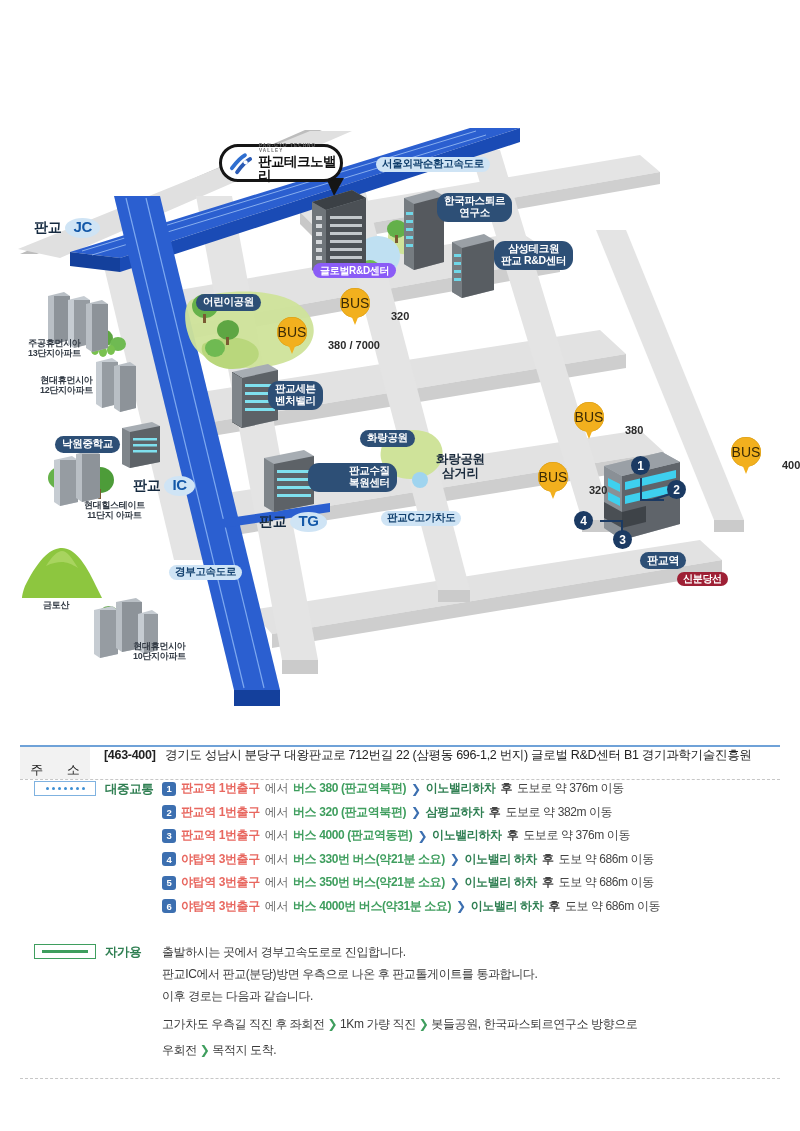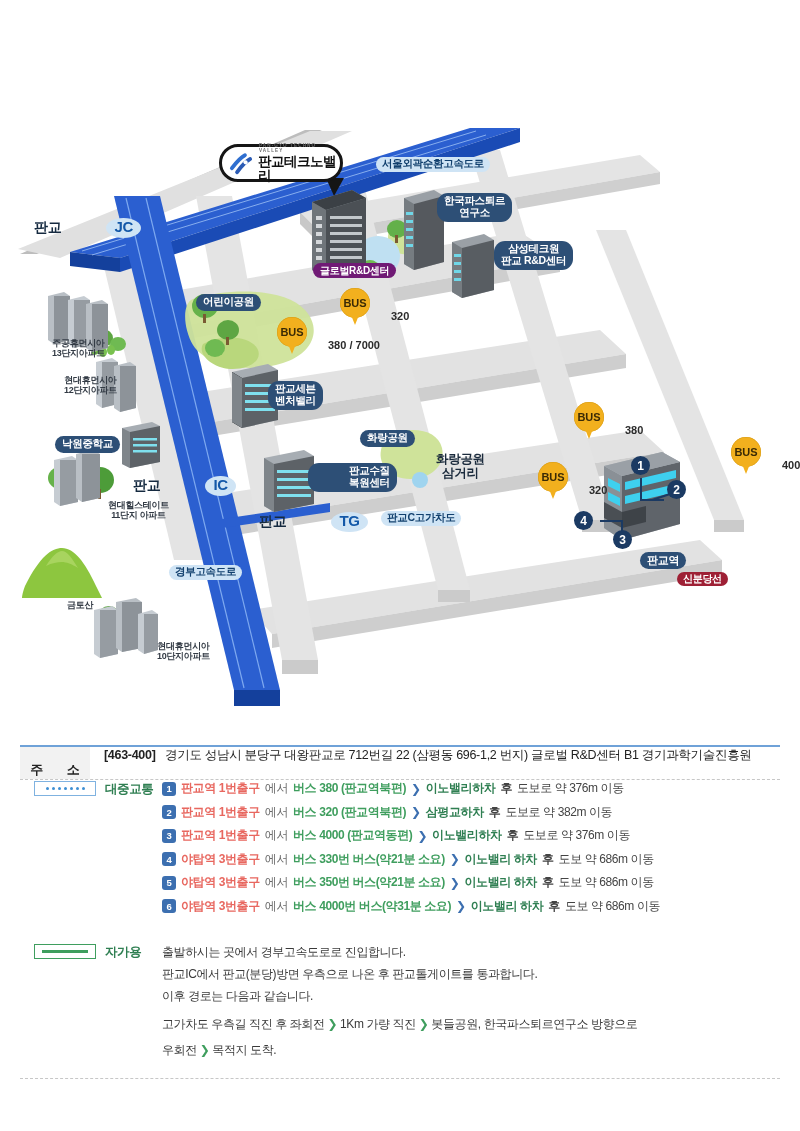--- a/index.html
+++ b/index.html
@@ -52,46 +52,44 @@
     font-size:10px;
     text-align:center;
     margin-top:40px;
   }
   
   .plain-dark {
     color:#333b45;
     font-size:9px;
     text-align:center;
     font-weight:bold;
-    margin-left:24px;
   }
   .plain-big {
     color:#1b2b3d;
     font-size:12.5px;
     text-align:center;
     font-weight:bold;
     line-height:1.15;
   }
   
   .jcic { display:flex; align-items:center; gap:4px; }
   .jcic .kr { color:#152a40; font-size:14px; font-weight:bold; }
   .jcic .code {
     background:#cfe4f5; color:#1358a8;
     font-size:15px; font-weight:bold;
     border-radius:50%/50%;
     padding:1px 8px 2px 8px;
-    margin-left:41px;
   }
   
   .buspin { position:absolute; }
   .buspin .head {
     width:30px; height:30px; border-radius:50%;
     background:#f2b01e;
     display:flex; align-items:center; justify-content:center;
-    color:#3a2a05; font-size:11px; font-weight:bold;
+    color:#3a2a05; font-size:14px; font-weight:normal;
     box-shadow:0 0 0 0.5px #d79a11 inset;
   }
   .buspin .tail {
     width:0;height:0;margin:-3px auto 0 auto;
     border-left:4px solid transparent;
     border-right:4px solid transparent;
     border-top:10px solid #f2b01e;
   }
   .buspin .num {
     position:absolute; left:27px; top:22px;
@@ -126,21 +124,21 @@
   #info {
     position:absolute; left:20px; top:745px; width:760px;
   }
   #info .topline { height:2px; background:#6fa2d8; }
   .irow { display:flex; }
   .irow.sep { border-bottom:1px dashed #c7c7c7; }
   .ilabel {
     width:70px; flex:0 0 70px;
     background:#f2f2f2;
     color:#222;
-    font-size:13px; font-weight:bold;
+    font-size:13px; font-weight:normal;
     letter-spacing:10px;
     text-indent:10px;
     display:flex; align-items:flex-start; justify-content:center;
     padding-top:14px;
   }
   .ibody { flex:1; padding:0 0 12px 14px; }
 
   .addr { font-size:12.5px; color:#222; letter-spacing:-0.3px; white-space:nowrap; }
   .addr .zip { font-weight:bold; }
 
@@ -487,21 +485,21 @@
   </div>
   <div class="maplabel jcic" style="left:259px; top:512px;">
     <span class="kr">판교</span>
     <span class="code">TG</span>
   </div>
 
   <div class="maplabel pill-navy" style="left:437px; top:193px; white-space:pre-line;">한국파스퇴르
 연구소</div>
   <div class="maplabel pill-navy" style="left:494px; top:241px; white-space:pre-line;">삼성테크원
 판교 R&amp;D센터</div>
-  <div class="maplabel" style="left:313px; top:263px; background:#701a75; color:#fff; border-radius:10px; padding:2px 7px; font-size:10px;">글로벌R&amp;D센터</div>
+  <div class="maplabel" style="left:313px; top:263px; background:#8b5cf6; color:#fff; border-radius:10px; padding:2px 7px; font-size:10px;">글로벌R&amp;D센터</div>
   <div class="maplabel pill-navy" style="left:196px; top:294px;font-family:Liberation Serif, serif;">어린이공원</div>
   <div class="maplabel pill-navy" style="left:268px; top:381px; white-space:pre-line;">판교세븐
 벤처밸리</div>
   <div class="maplabel pill-navy" style="left:308px; top:463px; white-space:pre-line;padding-left:41px;">판교수질
 복원센터</div>
   <div class="maplabel pill-navy" style="left:360px; top:430px;">화랑공원</div>
   <div class="maplabel pill-navy" style="left:55px; top:436px;">낙원중학교</div>
   <div class="maplabel pill-navy" style="left:640px; top:552px; font-size:11px;">판교역</div>
   <div class="maplabel pill-dred" style="left:677px; top:532px;">신분당선</div>
 

